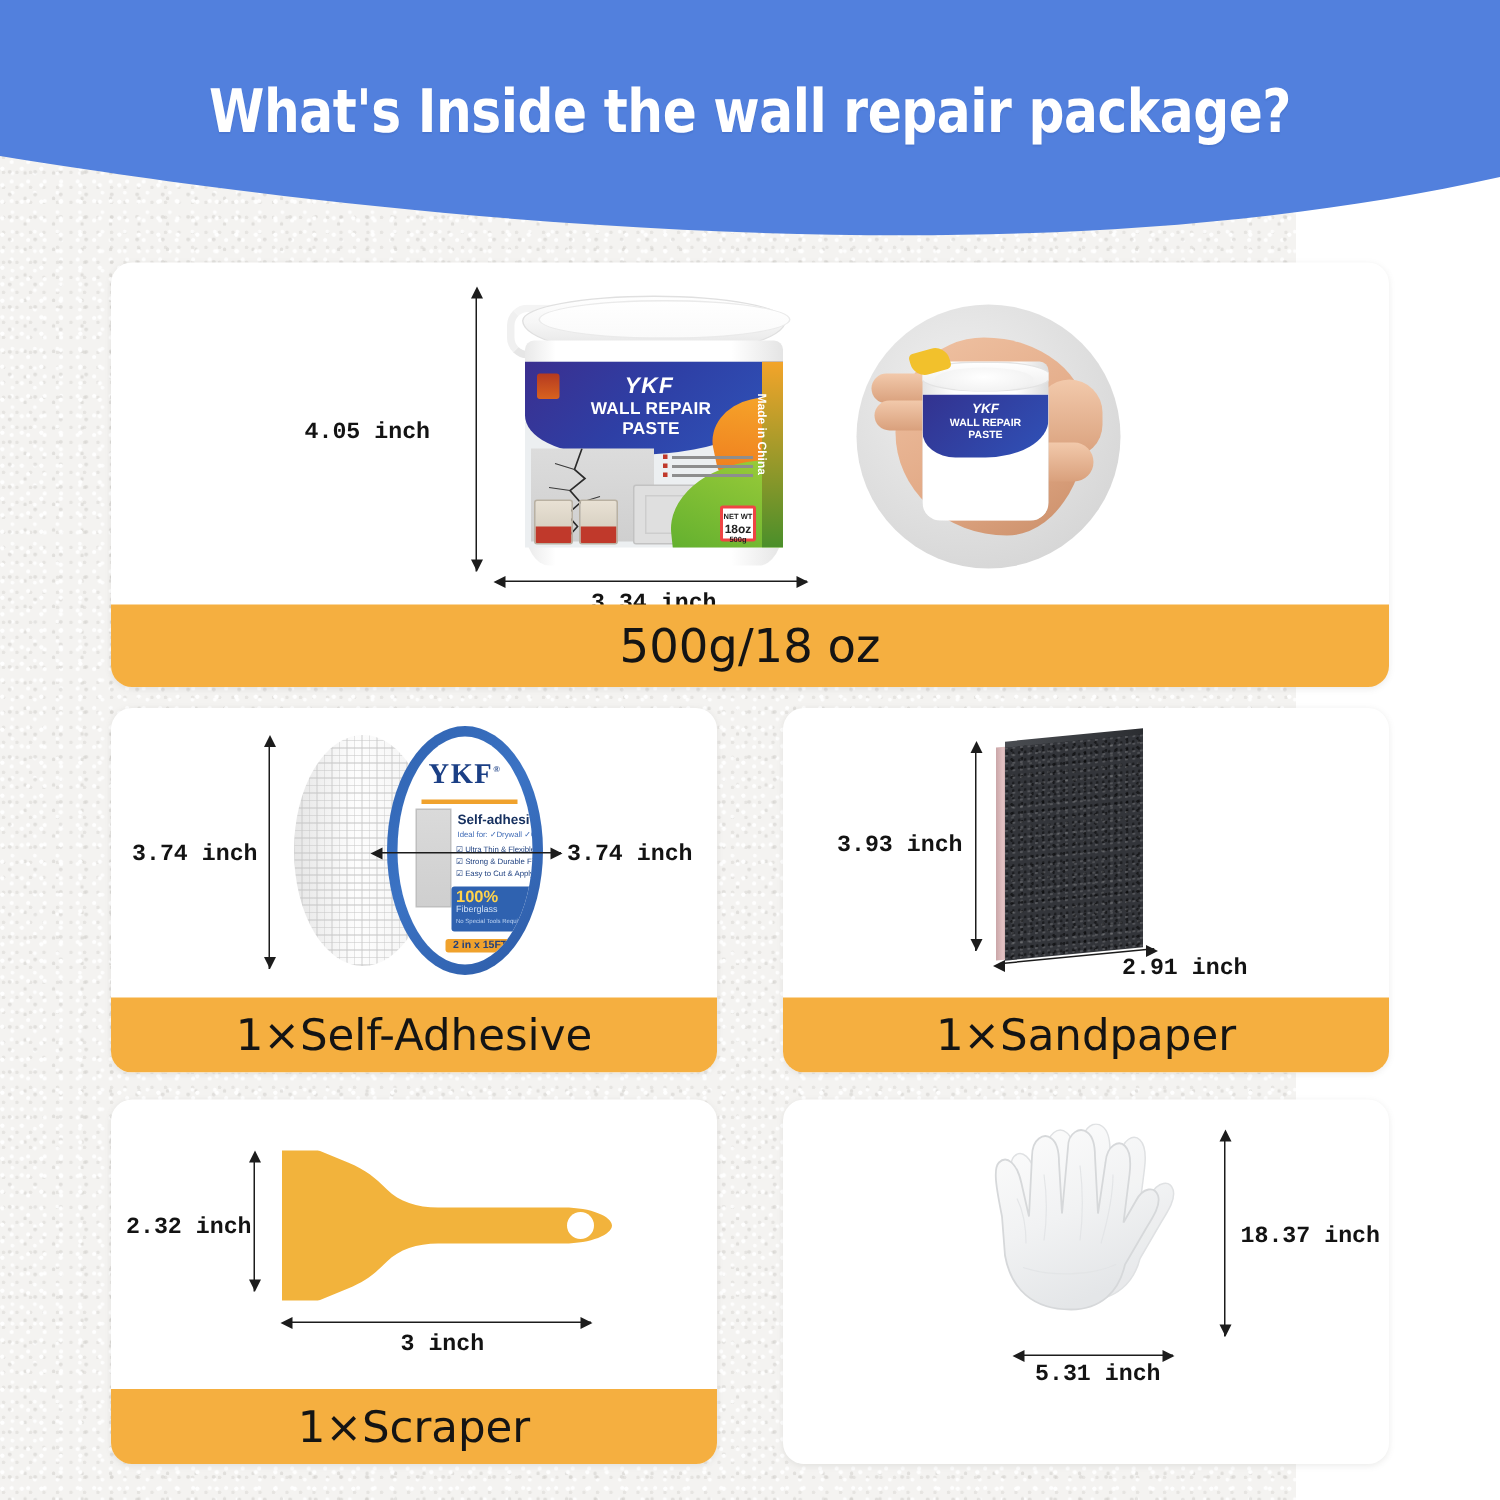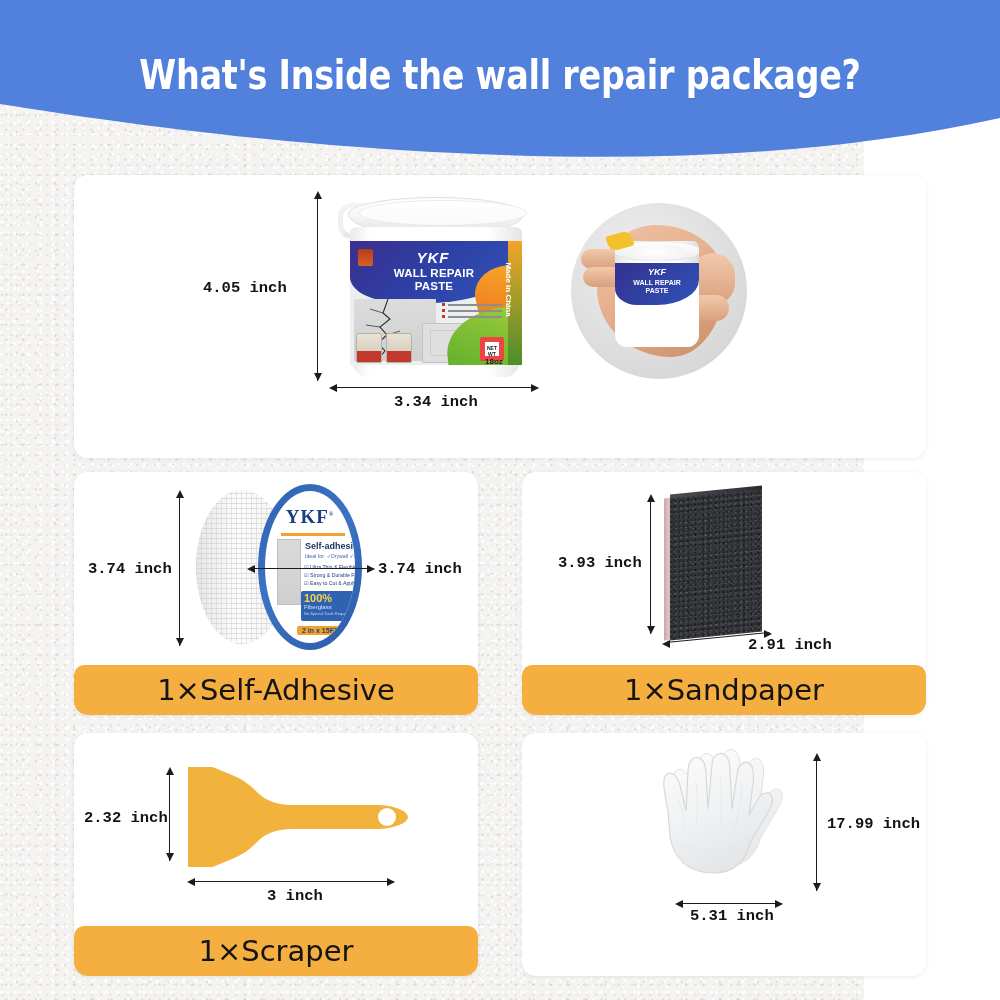--- a/index.html
+++ b/index.html
@@ -79,21 +79,20 @@
     position: absolute;
     left: 0; right: 0; bottom: 0;
     background: #f5af40;
     color: #141414;
     display: flex;
     align-items: center;
     justify-content: center;
     font-weight: 400;
     font-family: "DejaVu Sans", sans-serif;
     white-space: nowrap;
-    border-radius: 10px;
   }
 
   
   #card-paste      { left: 74px;  top: 175px; width: 852px; height: 283px; }
   #card-paste .card-stage { height: 228px; }
   #card-paste .card-label { height: 55px; font-size: 31px; border-radius: 0; }
 
   #card-mesh       { left: 74px;  top: 472px; width: 404px; height: 243px; }
   #card-sandpaper  { left: 522px; top: 472px; width: 404px; height: 243px; }
   #card-scraper    { left: 74px;  top: 733px; width: 404px; height: 243px; }
@@ -306,21 +305,21 @@
     position: absolute;
     left: 0; bottom: 0; right: 0;
     height: 11px;
     background: #c0392b;
   }
   .tub-netwt {
     position: absolute;
     right: 18px; bottom: 4px;
     width: 24px; height: 24px;
     background: #ffffff;
-    border: 5px solid #ef4444;
+    border: 2px solid #ef4444;
     border-radius: 2px;
     color: #222;
     font-size: 5px;
     font-weight: bold;
     text-align: center;
     line-height: 6px;
     padding-top: 3px;
   }
   .tub-netwt b { display: block; font-size: 8px; line-height: 9px; }
 
@@ -634,20 +633,21 @@
             <div class="hand-tub-brand">YKF</div>
             <div class="hand-tub-name">
               <div>WALL REPAIR</div>
               <div>PASTE</div>
             </div>
           </div>
         </div>
         <div class="hand-scraper"></div>
       </div>
     </div>
+    <div class="card-label">500g/18 oz</div>
   </div>
 
   <div class="card grid-card" id="card-mesh">
     <div class="card-stage">
 
       <div class="roll" style="left:122px; top:12px;">
         <div class="roll-body"></div>
         <div class="roll-face">
           <div class="roll-face-inner">
             <div class="roll-brand"><span>YKF</span><sup>®</sup></div>
@@ -761,21 +761,21 @@
           <path d="M58,34 C60,48 60,64 58,78"></path>
           <path d="M82,28 C84,44 84,62 82,78"></path>
           <path d="M104,34 C104,50 100,66 96,80"></path>
           <path d="M44,96 C62,102 88,102 106,94"></path>
         </g>
       </svg>
 
       <div class="dim-line-v" style="left:294px; top:24px; height:134px;"></div>
       <div class="arrow up" style="left:290.5px; top:20px;"></div>
       <div class="arrow down" style="left:290.5px; top:150px;"></div>
-      <div class="dim-text" style="left:305px; top:82px;">17.99 inch</div>
+      <div class="dim-text" style="left:305px; top:82px;">18.37 inch</div>
 
       <div class="dim-line-h" style="left:158px; top:170px; width:102px;"></div>
       <div class="arrow left" style="left:153px; top:166.5px;"></div>
       <div class="arrow right" style="left:253px; top:166.5px;"></div>
       <div class="dim-text" style="left:168px; top:174px;">5.31 inch</div>
     </div>
   </div>
 
 </div>
 

